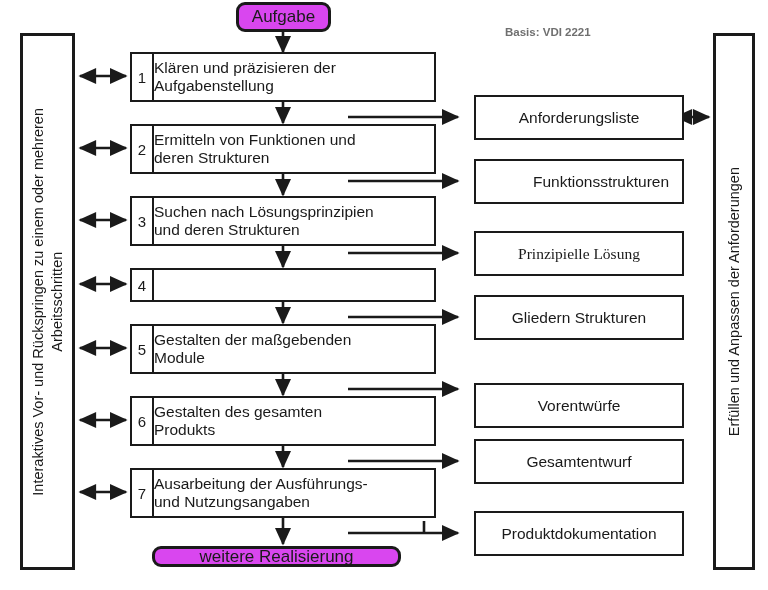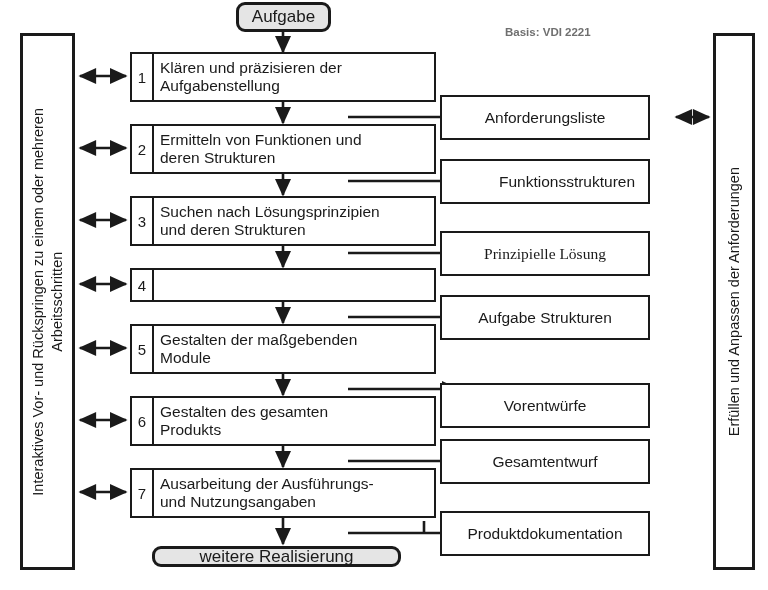--- a/index.html
+++ b/index.html
@@ -48,21 +48,21 @@
     letter-spacing: 0px;
   }
   #left-bar  { left: 20px;  top: 33px; width: 55px; height: 537px; }
   #right-bar { left: 713px; top: 33px; width: 42px; height: 537px; }
 
   
   .terminator {
     position: absolute;
     border: 3px solid #1a1a1a;
     border-radius: 9px;
-    background: #e5e5e5;
+    background: #d946ef;
     box-sizing: border-box;
     display: flex;
     align-items: center;
     justify-content: center;
     font-size: 17px;
     white-space: nowrap;
   }
   #start-box { left: 236px; top: 2px;   width: 95px;  height: 30px; }
   #end-box   { left: 152px; top: 546px; width: 249px; height: 21px; font-size: 17px; }
 
@@ -83,32 +83,31 @@
     display: flex;
     align-items: center;
     justify-content: center;
     font-size: 15px;
     box-sizing: border-box;
   }
   .step .label {
     flex: 1 1 auto;
     display: flex;
     align-items: center;
-    padding-left: 6px;
     font-size: 15.5px;
     line-height: 1.18;
     white-space: pre-line;
     box-sizing: border-box;
   }
   .step.one-line .label { line-height: 1.1; }
 
   
   .result {
     position: absolute;
-    left: 440px;
+    left: 474px;
     width: 210px;
     height: 45px;
     border: 2.5px solid #1a1a1a;
     background: #ffffff;
     box-sizing: border-box;
     display: flex;
     align-items: center;
     justify-content: center;
     font-size: 15.5px;
     white-space: nowrap;
@@ -236,21 +235,21 @@
   <div class="result" style="top:95px;">
     <span>Anforderungsliste</span>
   </div>
   <div class="result" style="top:159px;padding-left:44px;">
     <span>Funktionsstrukturen</span>
   </div>
   <div class="result" style="top:231px;font-family:Liberation Serif, serif;">
     <span>Prinzipielle  Lösung</span>
   </div>
   <div class="result" style="top:295px;">
-    <span>Aufgabe  Strukturen</span>
+    <span>Gliedern  Strukturen</span>
   </div>
   <div class="result" style="top:367px;margin-top:16px;">
     <span>Vorentwürfe</span>
   </div>
   <div class="result" style="top:439px;">
     <span>Gesamtentwurf</span>
   </div>
   <div class="result" style="top:511px;">
     <span>Produktdokumentation</span>
   </div>

